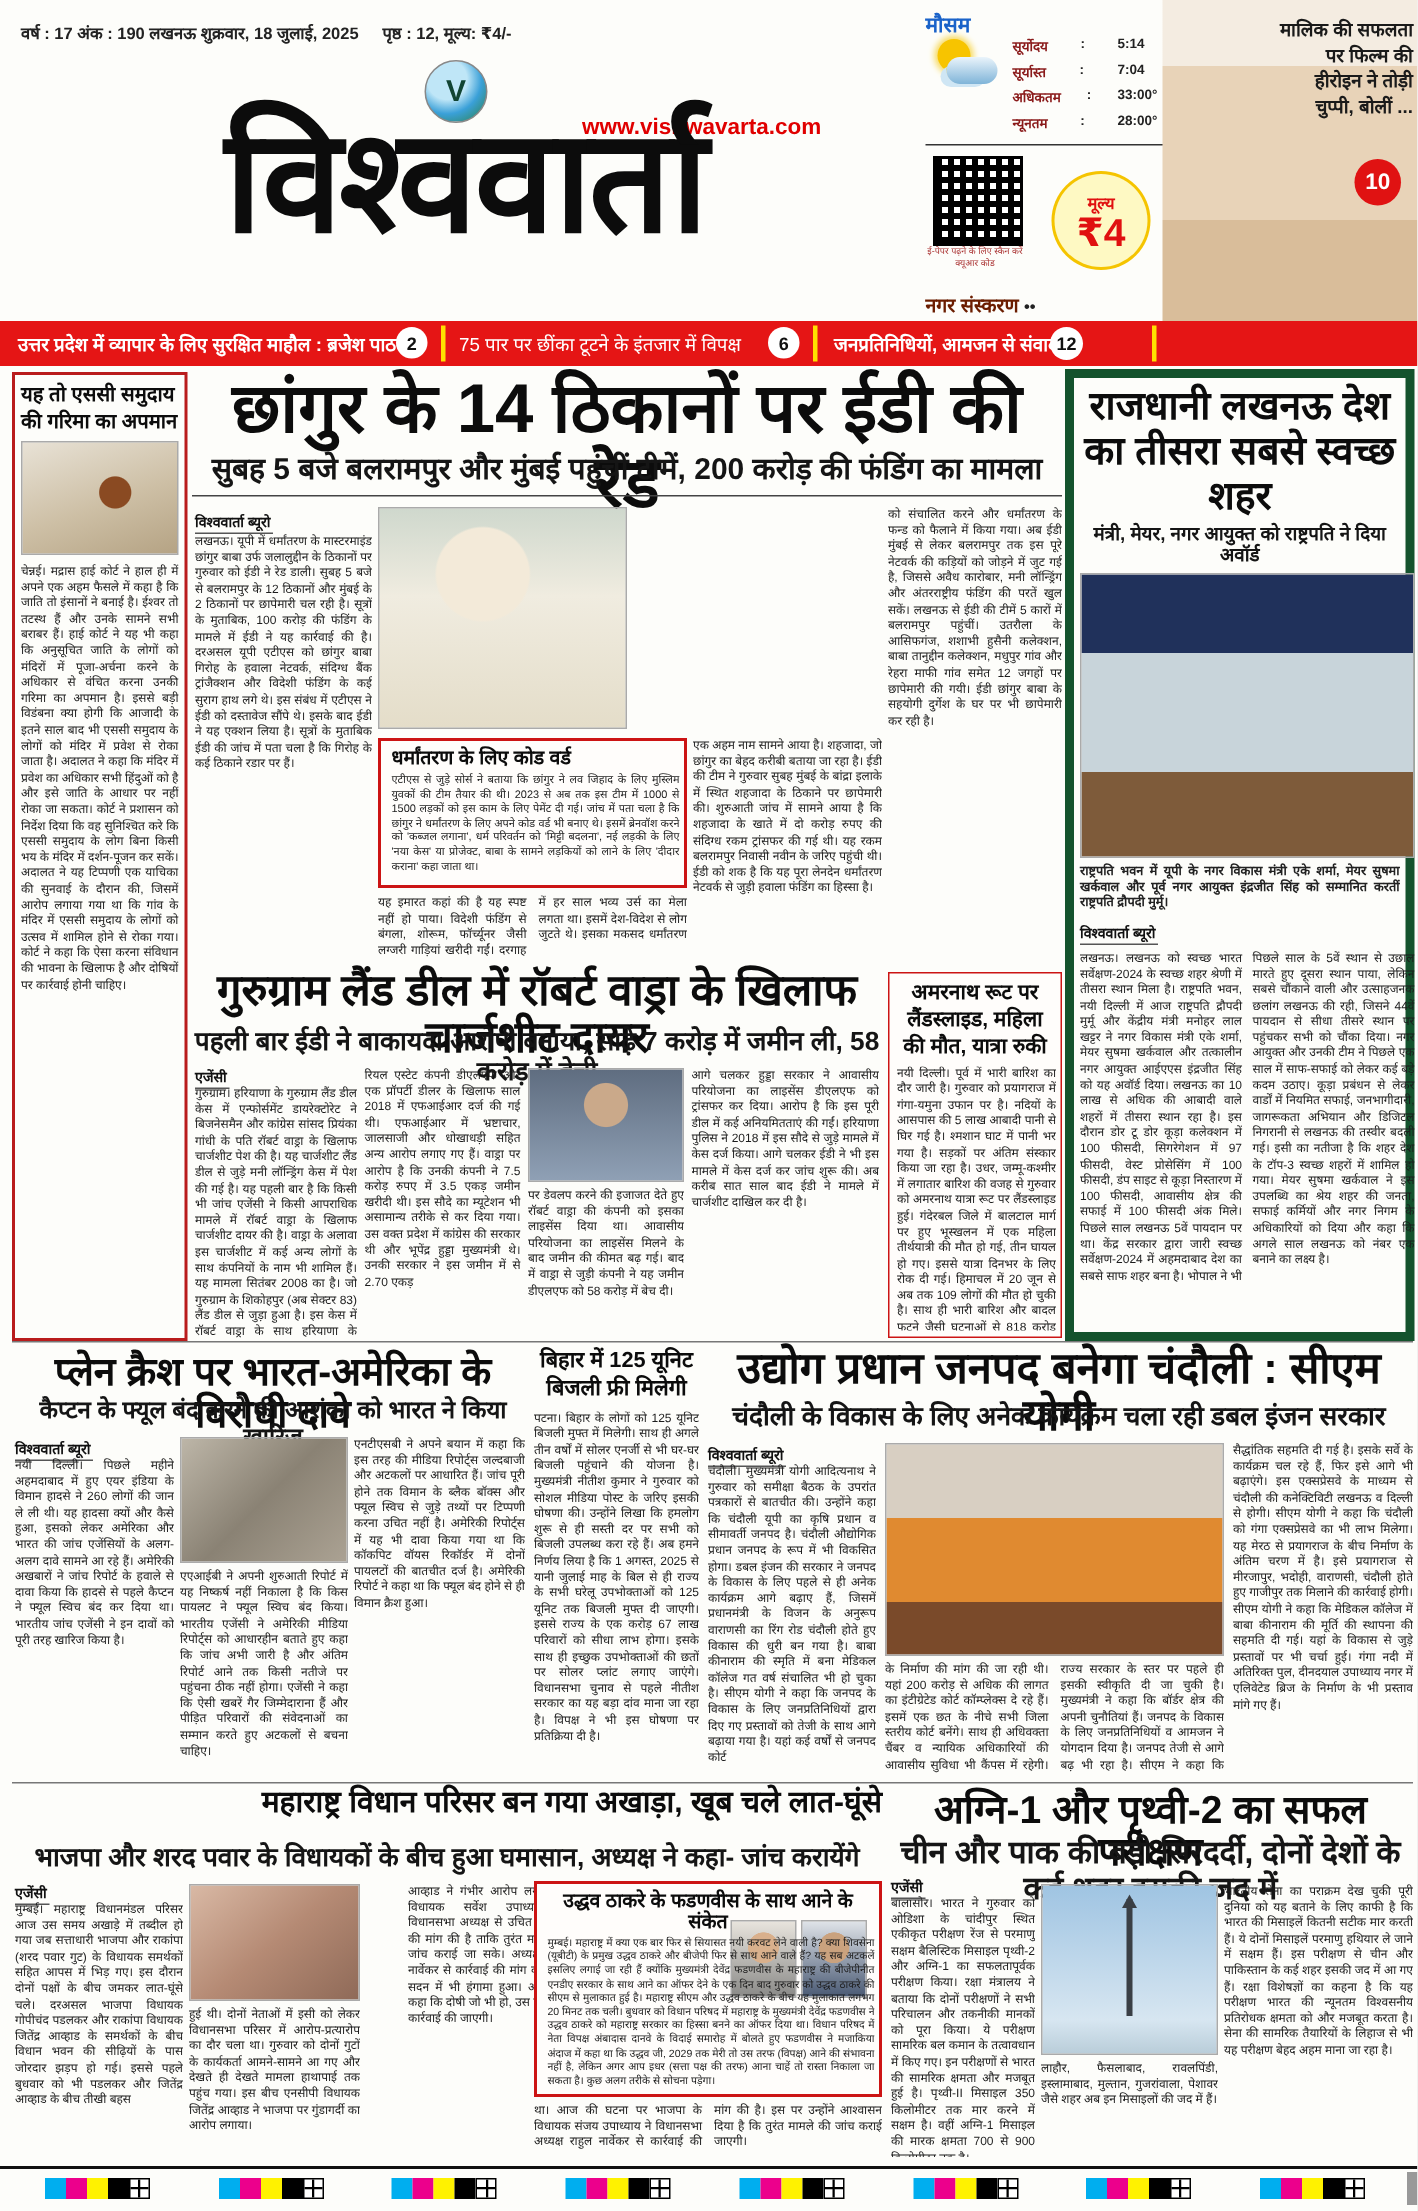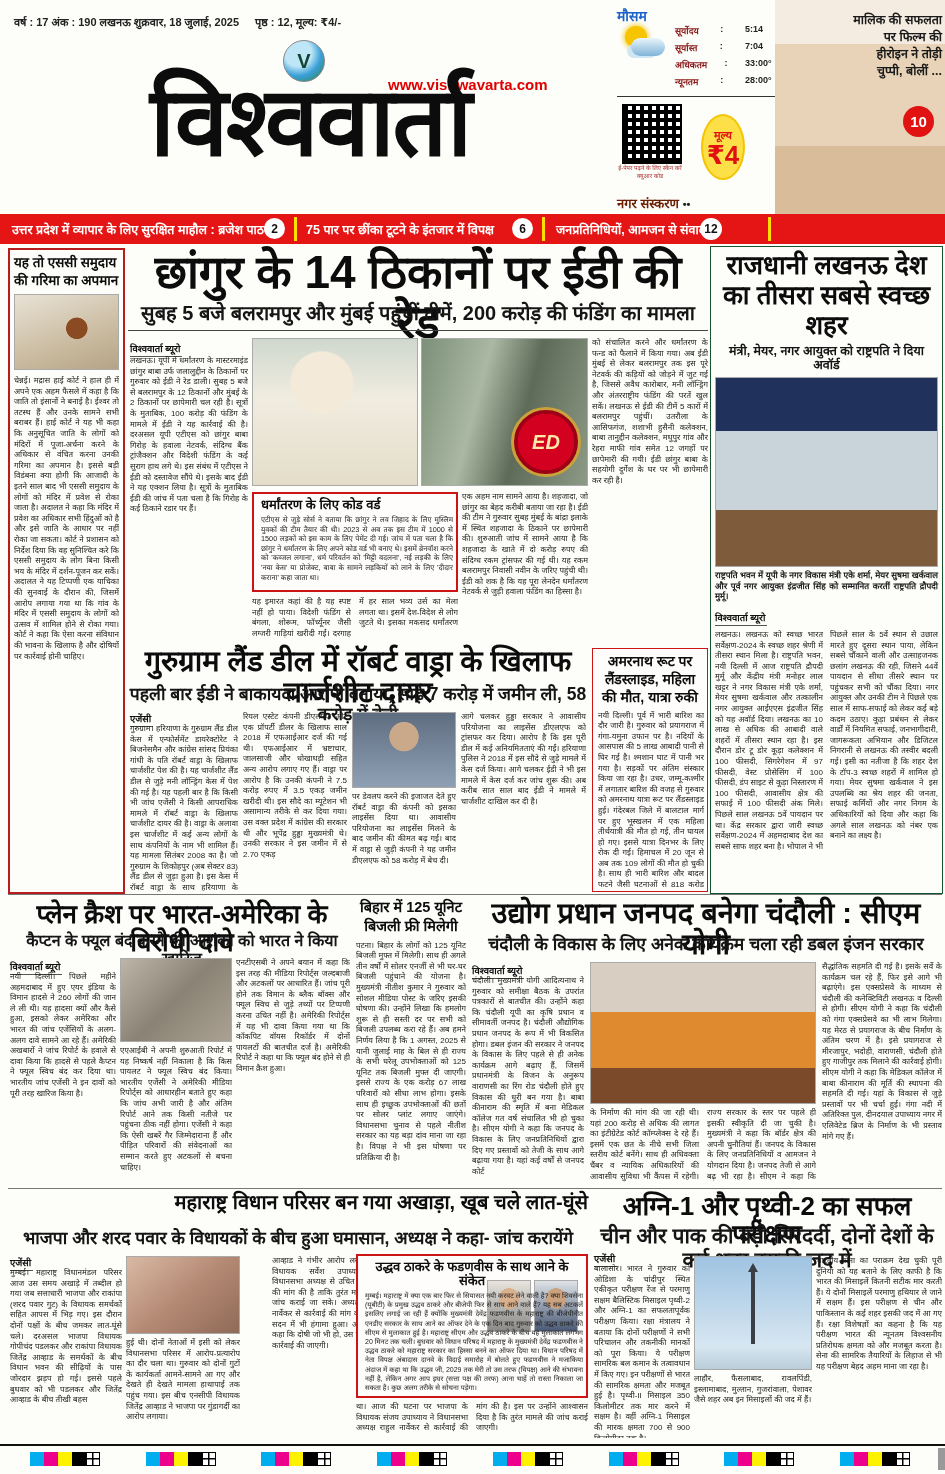--- a/index.html
+++ b/index.html
@@ -84,62 +84,59 @@
           <span style="color:#8a1a1a;">न्यूनतम</span>
           <span>:</span>
           <span style="width:42px;">28:00°</span>
         </div>
     </div>
   </div>
 
   <div class="abs qr" style="left:622px;top:104px;width:56px;height:56px;"></div>
   <div class="abs" style="left:610px;top:164px;width:80px;font-size:6px;color:#a33;text-align:center;line-height:8px;">ई-पेपर पढ़ने के लिए स्कैन करें क्यूआर कोड</div>
 
-  <div class="abs" style="left:703px;top:116px;width:40px;height:62px;border-radius:50%;background:#fde047;box-shadow:0 0 0 2px #f5c400;display:flex;flex-direction:column;align-items:center;justify-content:center;">
+  <div class="abs" style="left:703px;top:116px;width:62px;height:62px;border-radius:50%;background:#fef9c3;box-shadow:0 0 0 2px #f5c400;display:flex;flex-direction:column;align-items:center;justify-content:center;">
     <span style="font-size:11px;font-weight:800;color:#e01010;">मूल्य</span>
     <span style="font-size:26px;font-weight:800;color:#e01010;line-height:1;">₹4</span>
   </div>
 
   <div class="abs" style="left:617px;top:194px;font-size:13px;font-weight:800;color:#6b1d00;">
     <span>नगर संस्करण</span>
     <span style="font-size:11px;color:#222;">••</span>
   </div>
 
   <div class="ph g-woman" style="left:775px;top:0;width:170px;height:244px;border:none;"></div>
   <div class="abs" style="left:852px;top:12px;width:90px;font-size:12.5px;font-weight:800;text-align:right;line-height:1.35;color:#1a1a1a;">मालिक की सफलता पर फिल्म की हीरोइन ने तोड़ी चुप्पी, बोलीं ...</div>
   <div class="abs" style="left:903px;top:106px;width:31px;height:31px;border-radius:50%;background:#e01212;color:#fff;font-weight:800;font-size:15px;display:flex;align-items:center;justify-content:center;">10</div>
 
   <div class="abs" style="left:0;top:214px;width:945px;height:30px;background:#e51515;">
     <span class="abs" style="left:12px;top:7px;font-size:12.5px;font-weight:bold;color:#fff;">उत्तर प्रदेश में व्यापार के लिए सुरक्षित माहौल : ब्रजेश पाठक</span>
     <span class="circle-badge abs" style="left:264px;top:4px;width:21px;height:21px;font-size:12px;">2</span>
     <span class="abs" style="left:294px;top:3px;width:3px;height:24px;background:#ffe000;"></span>
-    <span class="abs" style="left:306px;top:7px;font-size:12.5px;font-weight:bold;color:#fff;text-align:right;">75 पार पर छींका टूटने के इंतजार में विपक्ष</span>
+    <span class="abs" style="left:306px;top:7px;font-size:12.5px;font-weight:normal;color:#fff;text-align:right;">75 पार पर छींका टूटने के इंतजार में विपक्ष</span>
     <span class="circle-badge abs" style="left:512px;top:4px;width:21px;height:21px;font-size:12px;">6</span>
     <span class="abs" style="left:542px;top:3px;width:3px;height:24px;background:#ffe000;"></span>
     <span class="abs" style="left:556px;top:7px;font-size:12.5px;font-weight:bold;color:#fff;">जनप्रतिनिधियों, आमजन से संवाद...</span>
     <span class="circle-badge abs" style="left:700px;top:4px;width:22px;height:22px;font-size:12px;">12</span>
     <span class="abs" style="left:768px;top:3px;width:3px;height:24px;background:#ffe000;"></span>
   </div>
 
   <div class="abs" style="left:8px;top:248px;width:117px;height:646px;border:2px solid #b91c1c;box-sizing:border-box;padding:4px;">
     <div class="hl" style="font-size:13.5px;line-height:1.3;">यह तो एससी समुदाय की गरिमा का अपमान</div>
     <div class="ph g-gavel" style="position:relative;width:105px;height:76px;margin-top:5px;"></div>
     <div class="col" style="position:relative;width:105px;height:540px;margin-top:6px;">चेन्नई। मद्रास हाई कोर्ट ने हाल ही में अपने एक अहम फैसले में कहा है कि जाति तो इंसानों ने बनाई है। ईश्वर तो तटस्थ हैं और उनके सामने सभी बराबर हैं। हाई कोर्ट ने यह भी कहा कि अनुसूचित जाति के लोगों को मंदिरों में पूजा-अर्चना करने के अधिकार से वंचित करना उनकी गरिमा का अपमान है। इससे बड़ी विडंबना क्या होगी कि आजादी के इतने साल बाद भी एससी समुदाय के लोगों को मंदिर में प्रवेश से रोका जाता है। अदालत ने कहा कि मंदिर में प्रवेश का अधिकार सभी हिंदुओं को है और इसे जाति के आधार पर नहीं रोका जा सकता। कोर्ट ने प्रशासन को निर्देश दिया कि वह सुनिश्चित करे कि एससी समुदाय के लोग बिना किसी भय के मंदिर में दर्शन-पूजन कर सकें। अदालत ने यह टिप्पणी एक याचिका की सुनवाई के दौरान की, जिसमें आरोप लगाया गया था कि गांव के मंदिर में एससी समुदाय के लोगों को उत्सव में शामिल होने से रोका गया। कोर्ट ने कहा कि ऐसा करना संविधान की भावना के खिलाफ है और दोषियों पर कार्रवाई होनी चाहिए।</div>
   </div>
 
   <div class="abs hl" style="left:128px;top:248px;width:580px;font-size:46px;text-align:center;">छांगुर के 14 ठिकानों पर ईडी की रेड</div>
   <div class="abs sub" style="left:128px;top:302px;width:580px;font-size:20px;text-align:center;">सुबह 5 बजे बलरामपुर और मुंबई पहुंचीं टीमें, 200 करोड़ की फंडिंग का मामला</div>
   <div class="rule" style="left:128px;top:330px;width:580px;height:1px;"></div>
 
   <div class="abs" style="left:130px;top:338px;"><span class="byline">विश्ववार्ता ब्यूरो</span></div>
   <div class="col" style="left:130px;top:356px;width:118px;height:288px;">लखनऊ। यूपी में धर्मांतरण के मास्टरमाइंड छांगुर बाबा उर्फ जलालुद्दीन के ठिकानों पर गुरुवार को ईडी ने रेड डाली। सुबह 5 बजे से बलरामपुर के 12 ठिकानों और मुंबई के 2 ठिकानों पर छापेमारी चल रही है। सूत्रों के मुताबिक, 100 करोड़ की फंडिंग के मामले में ईडी ने यह कार्रवाई की है। दरअसल यूपी एटीएस को छांगुर बाबा गिरोह के हवाला नेटवर्क, संदिग्ध बैंक ट्रांजैक्शन और विदेशी फंडिंग के कई सुराग हाथ लगे थे। इस संबंध में एटीएस ने ईडी को दस्तावेज सौंपे थे। इसके बाद ईडी ने यह एक्शन लिया है। सूत्रों के मुताबिक ईडी की जांच में पता चला है कि गिरोह के कई ठिकाने रडार पर हैं।</div>
   <div class="ph g-baba" style="left:252px;top:338px;width:166px;height:148px;"></div>
-  <div class="ph g-gate" style="left:421px;top:338px;width:167px;height:148px;">
-    <div class="ed-emblem">ED</div>
-  </div>
   <div class="col" style="left:592px;top:338px;width:116px;height:306px;">को संचालित करने और धर्मांतरण के फन्ड को फैलाने में किया गया। अब ईडी मुंबई से लेकर बलरामपुर तक इस पूरे नेटवर्क की कड़ियों को जोड़ने में जुट गई है, जिससे अवैध कारोबार, मनी लॉन्ड्रिंग और अंतरराष्ट्रीय फंडिंग की परतें खुल सकें। लखनऊ से ईडी की टीमें 5 कारों में बलरामपुर पहुंचीं। उतरौला के आसिफगंज, शशाभी हुसैनी कलेक्शन, बाबा तानुद्दीन कलेक्शन, मधुपुर गांव और रेहरा माफी गांव समेत 12 जगहों पर छापेमारी की गयी। ईडी छांगुर बाबा के सहयोगी दुर्गेश के घर पर भी छापेमारी कर रही है।</div>
 
   <div class="abs redbox" style="left:252px;top:492px;width:206px;height:100px;padding:4px 7px;">
     <div class="hl" style="font-size:13px;">धर्मांतरण के लिए कोड वर्ड</div>
     <div class="col" style="position:relative;width:192px;height:66px;font-size:7.3px;line-height:9.6px;margin-top:3px;">एटीएस से जुड़े सोर्स ने बताया कि छांगुर ने लव जिहाद के लिए मुस्लिम युवकों की टीम तैयार की थी। 2023 से अब तक इस टीम में 1000 से 1500 लड़कों को इस काम के लिए पेमेंट दी गई। जांच में पता चला है कि छांगुर ने धर्मांतरण के लिए अपने कोड वर्ड भी बनाए थे। इसमें ब्रेनवॉश करने को 'कब्जल लगाना', धर्म परिवर्तन को 'मिट्टी बदलना', नई लड़की के लिए 'नया केस' या प्रोजेक्ट, बाबा के सामने लड़कियों को लाने के लिए 'दीदार कराना' कहा जाता था।</div>
   </div>
   <div class="col" style="left:462px;top:492px;width:126px;height:150px;">एक अहम नाम सामने आया है। शहजादा, जो छांगुर का बेहद करीबी बताया जा रहा है। ईडी की टीम ने गुरुवार सुबह मुंबई के बांद्रा इलाके में स्थित शहजादा के ठिकाने पर छापेमारी की। शुरुआती जांच में सामने आया है कि शहजादा के खाते में दो करोड़ रुपए की संदिग्ध रकम ट्रांसफर की गई थी। यह रकम बलरामपुर निवासी नवीन के जरिए पहुंची थी। ईडी को शक है कि यह पूरा लेनदेन धर्मांतरण नेटवर्क से जुड़ी हवाला फंडिंग का हिस्सा है।</div>
   <div class="col" style="left:252px;top:597px;width:206px;height:46px;column-count:2;column-gap:8px;">यह इमारत कहां की है यह स्पष्ट नहीं हो पाया। विदेशी फंडिंग से बंगला, शोरूम, फॉर्च्यूनर जैसी लग्जरी गाड़ियां खरीदी गईं। दरगाह में हर साल भव्य उर्स का मेला लगता था। इसमें देश-विदेश से लोग जुटते थे। इसका मकसद धर्मांतरण करवाना रहता था। ईडी की कार्रवाई में छांगुर नेटवर्क का पता चला।</div>
 
   <div class="abs hl" style="left:128px;top:646px;width:460px;font-size:29px;text-align:center;">गुरुग्राम लैंड डील में रॉबर्ट वाड्रा के खिलाफ चार्जशीट दायर</div>
@@ -149,21 +146,21 @@
   <div class="col" style="left:243px;top:712px;width:104px;height:180px;">रियल एस्टेट कंपनी डीएलएफ और एक प्रॉपर्टी डीलर के खिलाफ साल 2018 में एफआईआर दर्ज की गई थी। एफआईआर में भ्रष्टाचार, जालसाजी और धोखाधड़ी सहित अन्य आरोप लगाए गए हैं। वाड्रा पर आरोप है कि उनकी कंपनी ने 7.5 करोड़ रुपए में 3.5 एकड़ जमीन खरीदी थी। इस सौदे का म्यूटेशन भी असामान्य तरीके से कर दिया गया। उस वक्त प्रदेश में कांग्रेस की सरकार थी और भूपेंद्र हुड्डा मुख्यमंत्री थे। उनकी सरकार ने इस जमीन में से 2.70 एकड़</div>
   <div class="ph g-vadra" style="left:352px;top:712px;width:104px;height:76px;"></div>
   <div class="col" style="left:352px;top:792px;width:104px;height:100px;">पर डेवलप करने की इजाजत देते हुए रॉबर्ट वाड्रा की कंपनी को इसका लाइसेंस दिया था। आवासीय परियोजना का लाइसेंस मिलने के बाद जमीन की कीमत बढ़ गई। बाद में वाड्रा से जुड़ी कंपनी ने यह जमीन डीएलएफ को 58 करोड़ में बेच दी।</div>
   <div class="col" style="left:461px;top:712px;width:125px;height:180px;">आगे चलकर हुड्डा सरकार ने आवासीय परियोजना का लाइसेंस डीएलएफ को ट्रांसफर कर दिया। आरोप है कि इस पूरी डील में कई अनियमितताएं की गईं। हरियाणा पुलिस ने 2018 में इस सौदे से जुड़े मामले में केस दर्ज किया। आगे चलकर ईडी ने भी इस मामले में केस दर्ज कर जांच शुरू की। अब करीब सात साल बाद ईडी ने मामले में चार्जशीट दाखिल कर दी है।</div>
 
   <div class="abs redbox" style="left:592px;top:648px;width:116px;height:244px;padding:3px 5px;border-width:1.5px;">
     <div class="hl" style="font-size:14px;text-align:center;line-height:1.3;">अमरनाथ रूट पर लैंडस्लाइड, महिला की मौत, यात्रा रुकी</div>
     <div class="col" style="position:relative;width:106px;height:176px;margin-top:4px;">नयी दिल्ली। पूर्व में भारी बारिश का दौर जारी है। गुरुवार को प्रयागराज में गंगा-यमुना उफान पर है। नदियों के आसपास की 5 लाख आबादी पानी से घिर गई है। श्मशान घाट में पानी भर गया है। सड़कों पर अंतिम संस्कार किया जा रहा है। उधर, जम्मू-कश्मीर में लगातार बारिश की वजह से गुरुवार को अमरनाथ यात्रा रूट पर लैंडस्लाइड हुई। गंदेरबल जिले में बालटाल मार्ग पर हुए भूस्खलन में एक महिला तीर्थयात्री की मौत हो गई, तीन घायल हो गए। इससे यात्रा दिनभर के लिए रोक दी गई। हिमाचल में 20 जून से अब तक 109 लोगों की मौत हो चुकी है। साथ ही भारी बारिश और बादल फटने जैसी घटनाओं से 818 करोड़ रुपए की सरकारी और निजी संपत्ति का नुकसान हो चुका है।</div>
   </div>
 
-  <div class="abs" style="left:710px;top:246px;width:233px;height:648px;border:1px solid #14532d;box-sizing:border-box;padding:4px;">
+  <div class="abs" style="left:710px;top:246px;width:233px;height:648px;border:6px solid #14532d;box-sizing:border-box;padding:4px;">
     <div class="hl" style="font-size:26px;text-align:center;line-height:1.15;">राजधानी लखनऊ देश का तीसरा सबसे स्वच्छ शहर</div>
     <div class="sub" style="font-size:12.5px;text-align:center;margin-top:3px;">मंत्री, मेयर, नगर आयुक्त को राष्ट्रपति ने दिया अवॉर्ड</div>
     <div class="ph g-award" style="position:relative;width:223px;height:190px;margin-top:5px;"></div>
     <div style="font-size:8.5px;font-weight:bold;line-height:10.5px;margin-top:3px;color:#222;text-align:justify;">राष्ट्रपति भवन में यूपी के नगर विकास मंत्री एके शर्मा, मेयर सुषमा खर्कवाल और पूर्व नगर आयुक्त इंद्रजीत सिंह को सम्मानित करतीं राष्ट्रपति द्रौपदी मुर्मू।</div>
     <div style="margin-top:5px;"><span class="byline">विश्ववार्ता ब्यूरो</span></div>
     <div class="col" style="position:relative;width:223px;height:308px;margin-top:4px;column-count:2;column-gap:7px;">लखनऊ। लखनऊ को स्वच्छ भारत सर्वेक्षण-2024 के स्वच्छ शहर श्रेणी में तीसरा स्थान मिला है। राष्ट्रपति भवन, नयी दिल्ली में आज राष्ट्रपति द्रौपदी मुर्मू और केंद्रीय मंत्री मनोहर लाल खट्टर ने नगर विकास मंत्री एके शर्मा, मेयर सुषमा खर्कवाल और तत्कालीन नगर आयुक्त आईएएस इंद्रजीत सिंह को यह अवॉर्ड दिया। लखनऊ का 10 लाख से अधिक की आबादी वाले शहरों में तीसरा स्थान रहा है। इस दौरान डोर टू डोर कूड़ा कलेक्शन में 100 फीसदी, सिगरेगेशन में 97 फीसदी, वेस्ट प्रोसेसिंग में 100 फीसदी, डंप साइट से कूड़ा निस्तारण में 100 फीसदी, आवासीय क्षेत्र की सफाई में 100 फीसदी अंक मिले। पिछले साल लखनऊ 5वें पायदान पर था। केंद्र सरकार द्वारा जारी स्वच्छ सर्वेक्षण-2024 में अहमदाबाद देश का सबसे साफ शहर बना है। भोपाल ने भी पिछले साल के 5वें स्थान से उछाल मारते हुए दूसरा स्थान पाया, लेकिन सबसे चौंकाने वाली और उत्साहजनक छलांग लखनऊ की रही, जिसने 44वें पायदान से सीधा तीसरे स्थान पर पहुंचकर सभी को चौंका दिया। नगर आयुक्त और उनकी टीम ने पिछले एक साल में साफ-सफाई को लेकर कई बड़े कदम उठाए। कूड़ा प्रबंधन से लेकर वार्डों में नियमित सफाई, जनभागीदारी, जागरूकता अभियान और डिजिटल निगरानी से लखनऊ की तस्वीर बदली गई। इसी का नतीजा है कि शहर देश के टॉप-3 स्वच्छ शहरों में शामिल हो गया। मेयर सुषमा खर्कवाल ने इस उपलब्धि का श्रेय शहर की जनता, सफाई कर्मियों और नगर निगम के अधिकारियों को दिया और कहा कि अगले साल लखनऊ को नंबर एक बनाने का लक्ष्य है।</div>
   </div>
 
   <div class="rule" style="left:8px;top:894px;width:934px;height:1px;background:#777;"></div>
 

